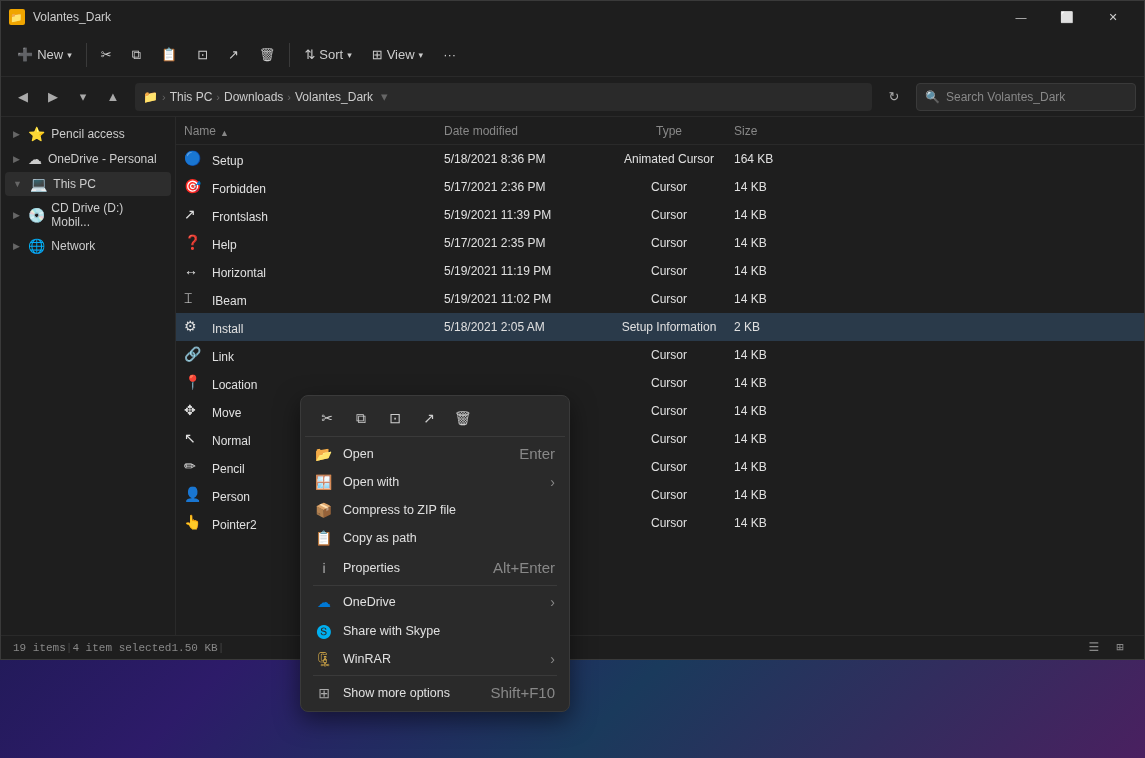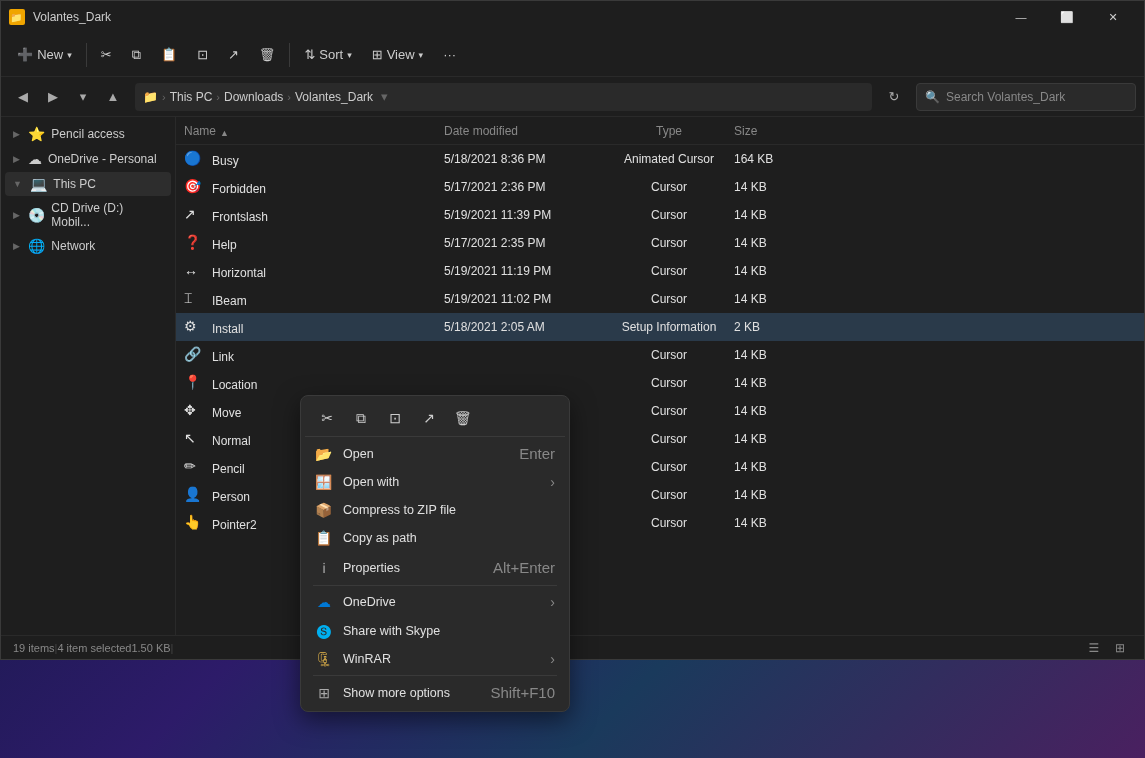--- a/index.html
+++ b/index.html
@@ -259,20 +259,21 @@
     .status-bar {
       height: 24px;
       background: #1e1e1e;
       border-top: 1px solid #2a2a2a;
       display: flex;
       align-items: center;
       padding: 0 12px;
       font-size: 11px;
       color: #888;
       flex-shrink: 0;
+      font-family: Liberation Mono, monospace;
     }
     .status-sep { color: #444; }
     .view-btns {
       margin-left: auto;
       display: flex;
       gap: 2px;
     }
     .view-btn {
       width: 24px;
       height: 20px;
@@ -466,21 +467,21 @@
         </div>
         <div class="col-size">
           <span>Size</span>
         </div>
       </div>
 
       <div class="file-list">
       <div class="file-row">
       <div class="col-name">
         <span class="file-icon">🔵</span>
-        <span>Busy</span>
+        <span>Setup</span>
       </div>
       <div class="col-date">5/18/2021 8:36 PM</div>
       <div class="col-type">Animated Cursor</div>
       <div class="col-size">164 KB</div>
     </div>
           <div class="file-row">
       <div class="col-name">
         <span class="file-icon">🎯</span>
         <span>Forbidden</span>
       </div>

